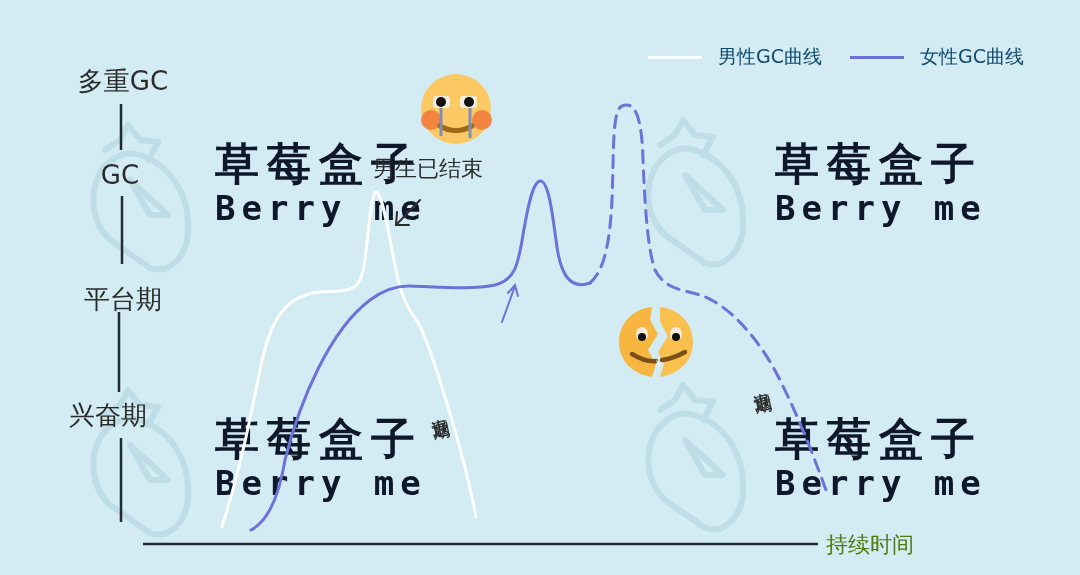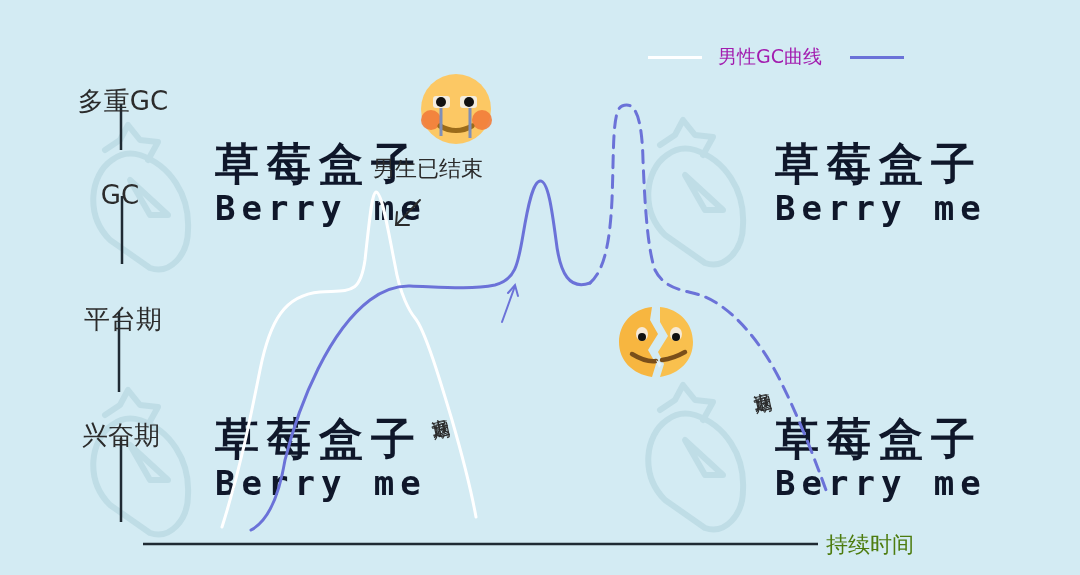--- a/index.html
+++ b/index.html
@@ -11,23 +11,23 @@
   }
   .stage { position: absolute; left: 0; top: 0; width: 1080px; height: 575px; }
   svg.main { position: absolute; left: 0; top: 0; }
 
   .wm { position: absolute; color: #0f172a; pointer-events: none; }
   .wm .cn { font-size: 44px; letter-spacing: 8px; font-weight: bold; line-height: 48px; }
   .wm .en { font-size: 34px; letter-spacing: 6px; font-weight: bold; line-height: 40px; font-family: "DejaVu Sans Mono", monospace; }
 
   .ylabel {
     position: absolute; font-size: 26px; color: #2b2b2b;
-    transform: translateX(-50%); white-space: nowrap; line-height: 30px; margin-top: 20px;
+    transform: translateX(-50%); white-space: nowrap; line-height: 30px;
   }
-  .legend { position: absolute; top: 44px; left: 648px; display: flex; align-items: center; font-size: 19px; color: #a21caf; }
+  .legend { position: absolute; top: 44px; left: 648px; display: flex; align-items: center; font-size: 19px; color: #0c4a6e; }
   .legend .swatch { width: 54px; height: 3px; margin-right: 16px; }
   .legend .item { display: flex; align-items: center; margin-right: 28px; }
 
   .anno-male { position: absolute; left: 373px; top: 154px; font-size: 22px; color: #2b2b2b; white-space: nowrap; }
   .anno-female { position: absolute; left: 438px; top: 327px; font-size: 23px; color: #5b5fd2; white-space: nowrap; }
   .xlabel { position: absolute; left: 826px; top: 530px; font-size: 22px; color: #4d7c0f; white-space: nowrap; }
   .vlabel {
     position: absolute; font-size: 18px; color: #2b2b2b;
     writing-mode: vertical-rl; white-space: nowrap; letter-spacing: 2px;
   }
@@ -101,29 +101,30 @@
     <g stroke="#6b72d8" stroke-width="2" fill="none" stroke-linecap="round">
       <line x1="502" y1="322" x2="515" y2="286"></line>
       <polyline points="508,293 515,285 518,296"></polyline>
     </g>
 
   </svg>
 
   <div class="ylabel" style="left:123px; top:66px;">多重GC</div>
   <div class="ylabel" style="left:120px; top:160px;">GC</div>
   <div class="ylabel" style="left:123px; top:284px;">平台期</div>
-  <div class="ylabel" style="left:121px; top:400px;">兴奋期</div>
+  <div class="ylabel" style="left:108px; top:400px;">兴奋期</div>
 
   <div class="legend">
     <div class="item">
       <span class="swatch" style="background:#ffffff;"></span>
       <span>男性GC曲线</span>
     </div>
     <div class="item">
       <span class="swatch" style="background:#6b72d8;"></span>
+      <span>女性GC曲线</span>
     </div>
   </div>
 
   <svg class="emoji" style="left:416px; top:72px;" width="80" height="74" viewBox="0 0 80 74">
     <circle cx="40" cy="37" r="35" fill="#fcc864"></circle>
     <circle cx="15" cy="48" r="10" fill="#f27c3a" opacity="0.9"></circle>
     <circle cx="66" cy="48" r="10" fill="#f27c3a" opacity="0.9"></circle>
     <rect x="17" y="24" width="17" height="12" rx="3" fill="#f4eddf"></rect>
     <rect x="44" y="24" width="17" height="12" rx="3" fill="#f4eddf"></rect>
     <circle cx="25" cy="30" r="5" fill="#111"></circle>

